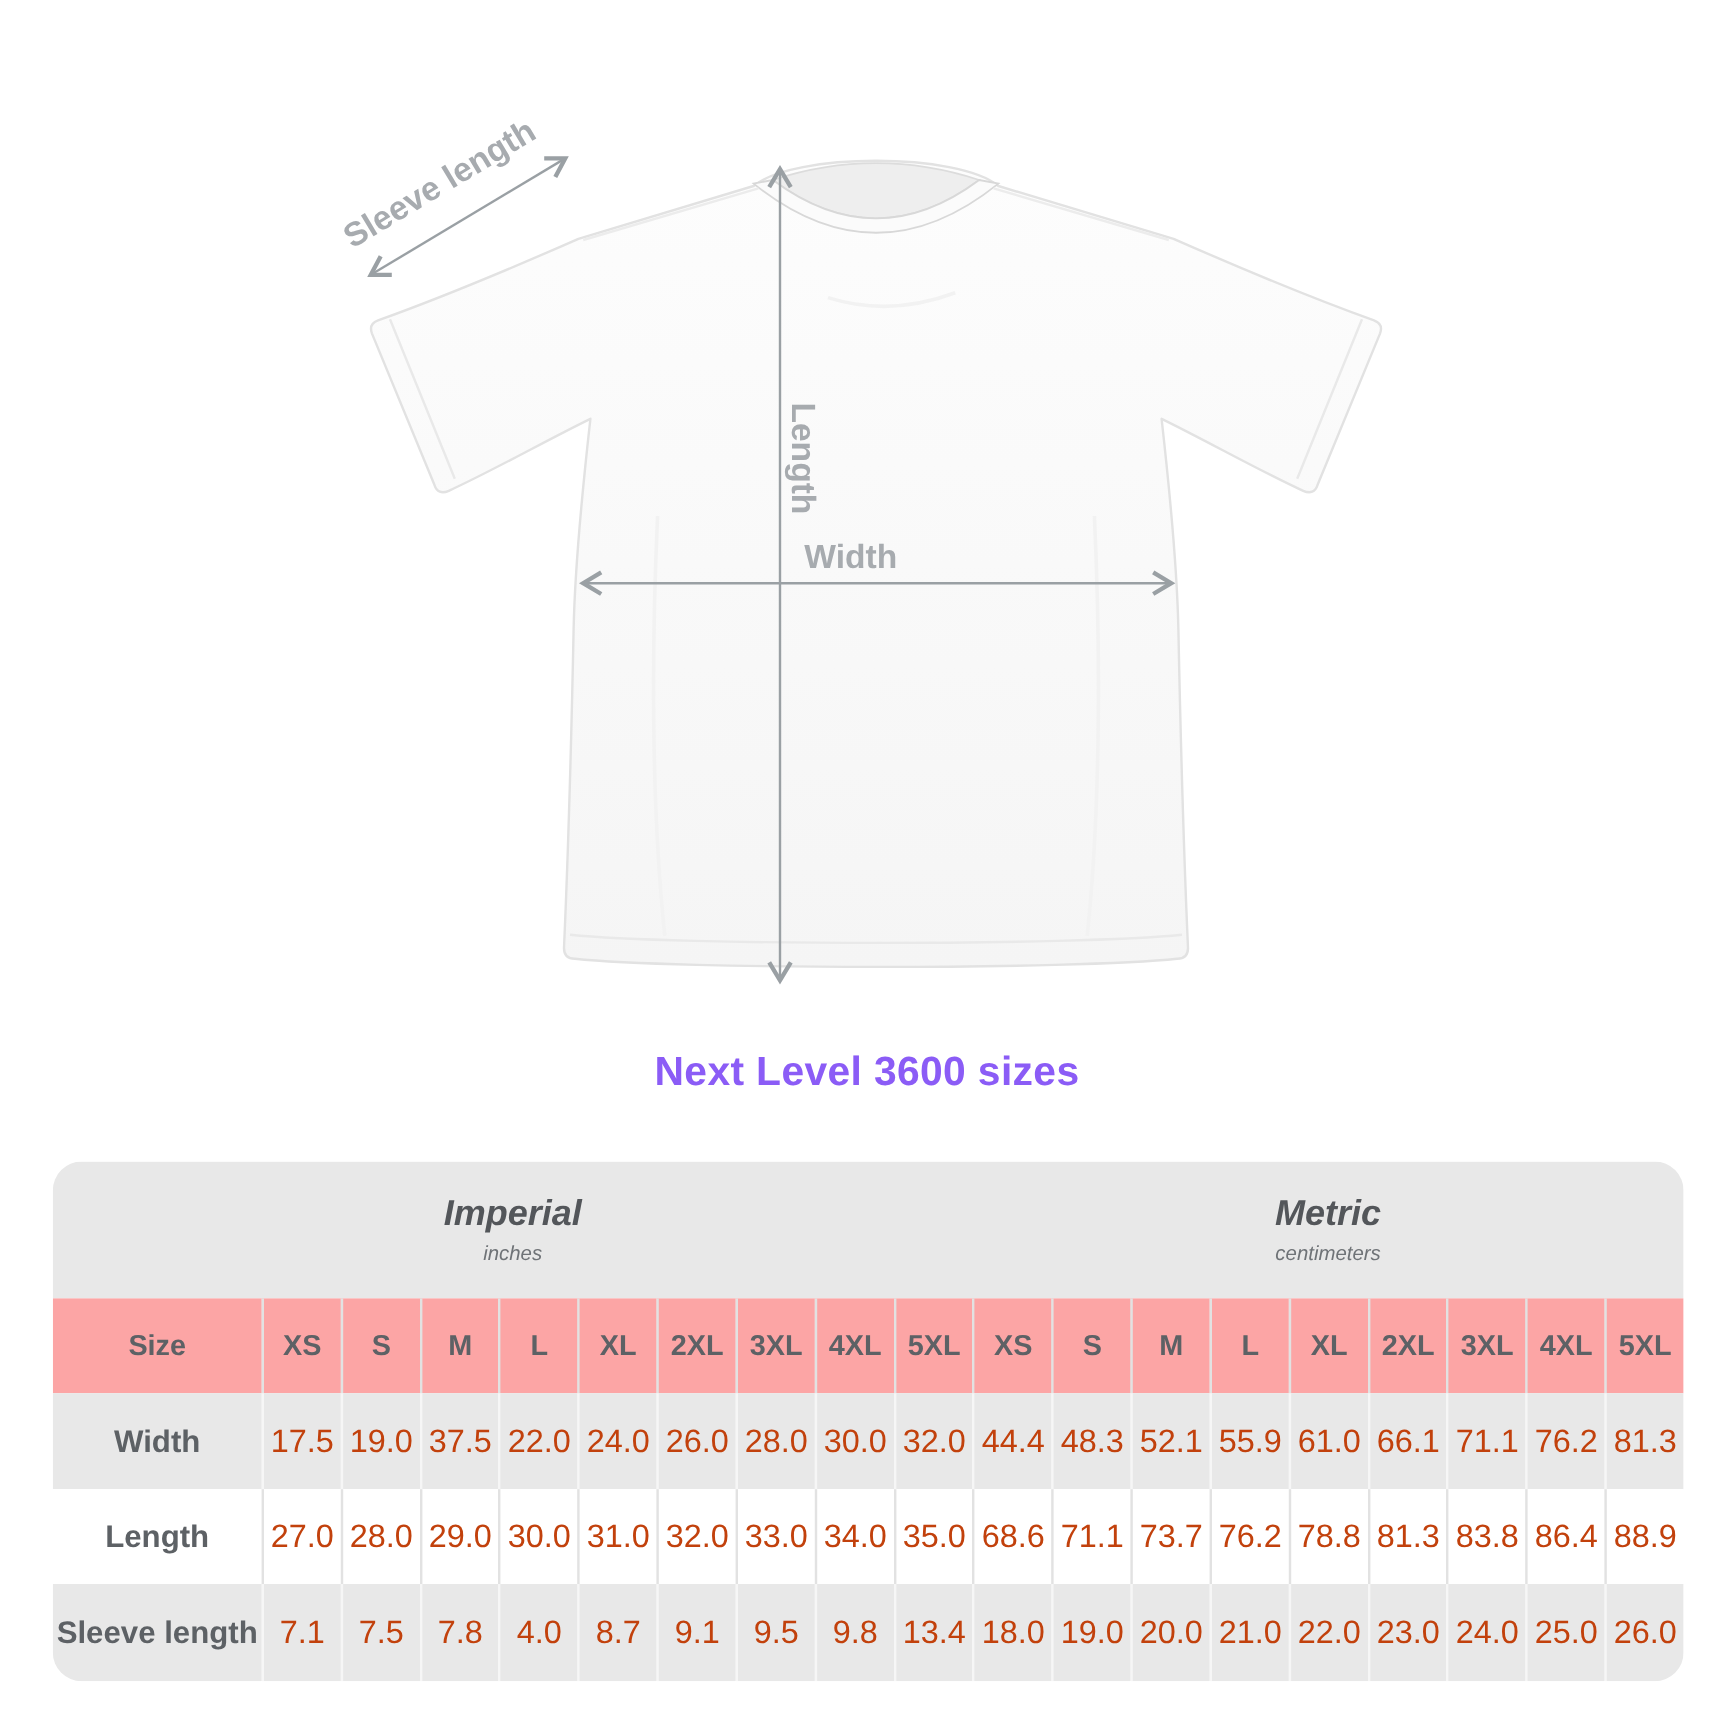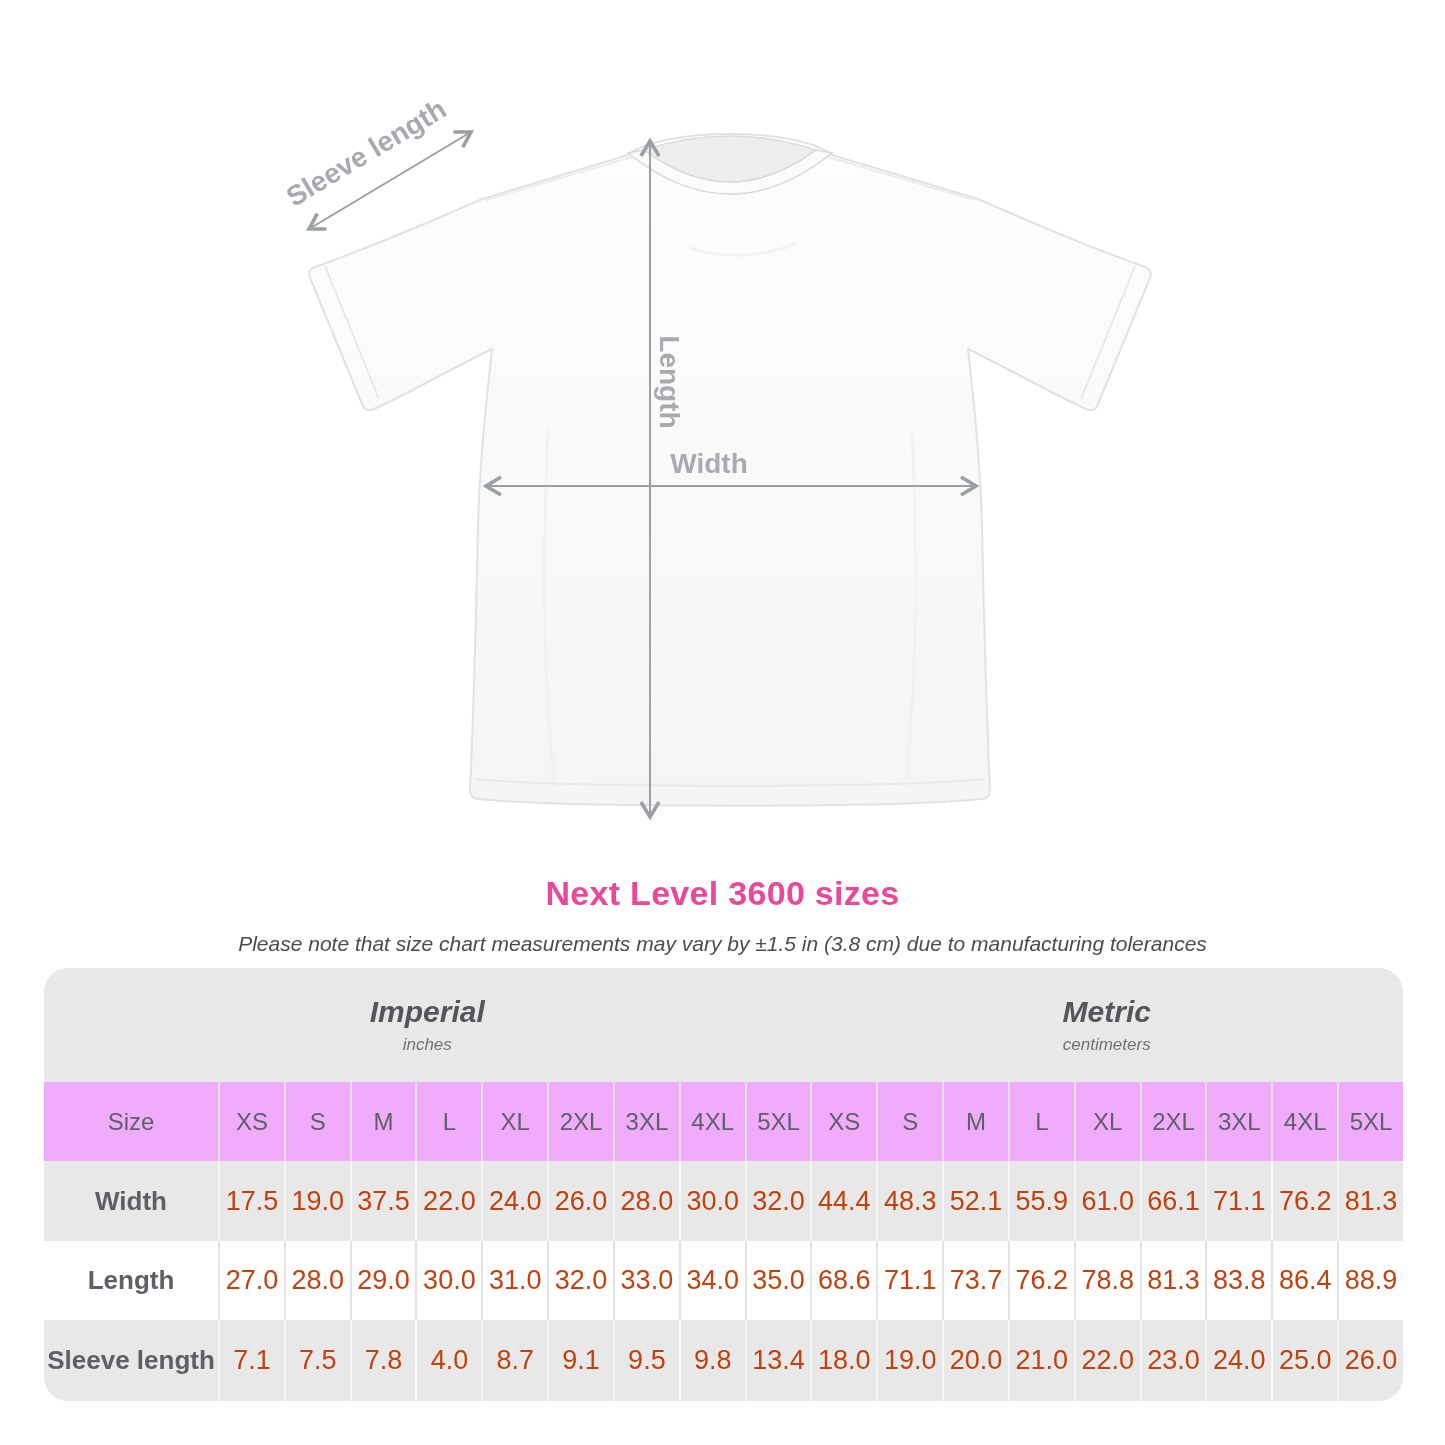--- a/index.html
+++ b/index.html
@@ -4,39 +4,39 @@
 <style>
   html,body{margin:0;padding:0;background:#ffffff;}
   body{width:1445px;height:1445px;font-family:"Liberation Sans",sans-serif;-webkit-font-smoothing:antialiased;}
   #page{position:relative;width:1445px;height:1445px;overflow:hidden;background:#ffffff;}
 
   
   #figure{position:absolute;top:0;left:0;width:1445px;height:880px;}
 
   
   #page-title{position:absolute;top:874px;left:0;width:100%;text-align:center;
-    font-size:34px;font-weight:bold;color:#ec4899;letter-spacing:.3px;}
+    font-size:34px;font-weight:bold;color:#8b5cf6;letter-spacing:.3px;}
   #page-subtitle{position:absolute;top:932px;left:0;width:100%;text-align:center;
     font-size:21px;font-style:italic;color:#4c4c4c;}
 
   
   #size-table-wrap{position:absolute;top:968px;left:44px;width:1359px;height:433px;
     border-radius:24px;overflow:hidden;}
   table{width:100%;height:100%;border-collapse:separate;border-spacing:0;table-layout:fixed;}
   col.c-label{width:174px;}
   td{text-align:center;vertical-align:middle;padding:0;border-left:2px solid transparent;overflow:hidden;}
   td:first-child{border-left:none;margin-left:44px;}
 
   tr.band{height:114px;}
   tr.band td{background:#e8e8e8;border-left:none;}
   .band-title{font-size:30px;font-weight:bold;font-style:italic;color:#53565a;line-height:1.1;}
   .band-unit{font-size:17px;font-style:italic;color:#6f7377;margin-top:7px;}
 
   tr.heads{height:79px;}
-  tr.heads td{background:#f0abfc;font-weight:normal;font-size:24px;color:#5d6165;}
+  tr.heads td{background:#fca5a5;font-weight:bold;font-size:24px;color:#5d6165;}
   tr.heads td:not(:first-child){border-left-color:#e2e2e2;margin-left:16px;}
 
   tr.r-gray td{background:#e8e8e8;}
   tr.r-gray td:not(:first-child){border-left-color:#f6f6f6;}
   tr.r-white td{background:#ffffff;}
   tr.r-white td:not(:first-child){border-left-color:#e2e2e2;}
   tr.data-row{height:79px;}
   tr.data-row:last-child{height:81px;}
 
   .lbl{font-weight:bold;font-size:26px;color:#5d6165;}
@@ -104,21 +104,20 @@
       </g>
       <g font-family="Liberation Sans, sans-serif" font-size="28" font-weight="bold" fill="#a7abaf">
         <text x="371" y="161" text-anchor="middle" transform="rotate(-31 371 161)">Sleeve length</text>
         <text x="660" y="382" text-anchor="middle" transform="rotate(90 660 382)">Length</text>
         <text x="709" y="473" text-anchor="middle">Width</text>
       </g>
     </svg>
   </div>
 
   <div id="page-title">Next Level 3600 sizes</div>
-  <div id="page-subtitle">Please note that size chart measurements may vary by ±1.5 in (3.8 cm) due to manufacturing tolerances</div>
 
   <div id="size-table-wrap">
     <table>
       <colgroup>
         <col class="c-label">
         <col>
           <col>
           <col>
           <col>
           <col>

